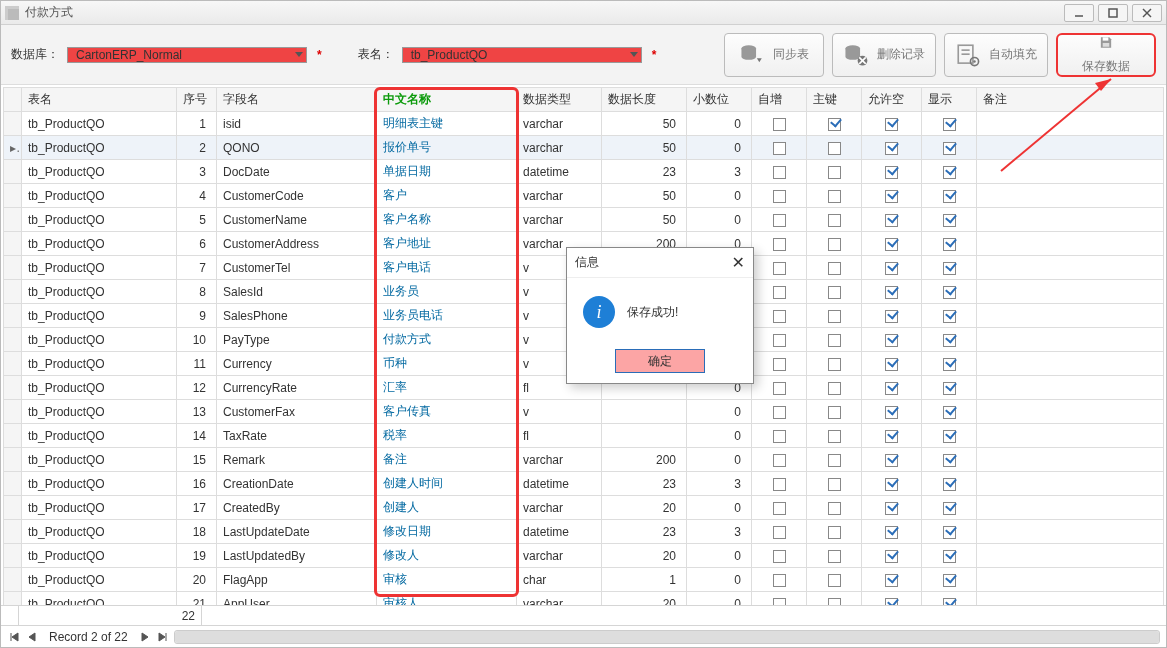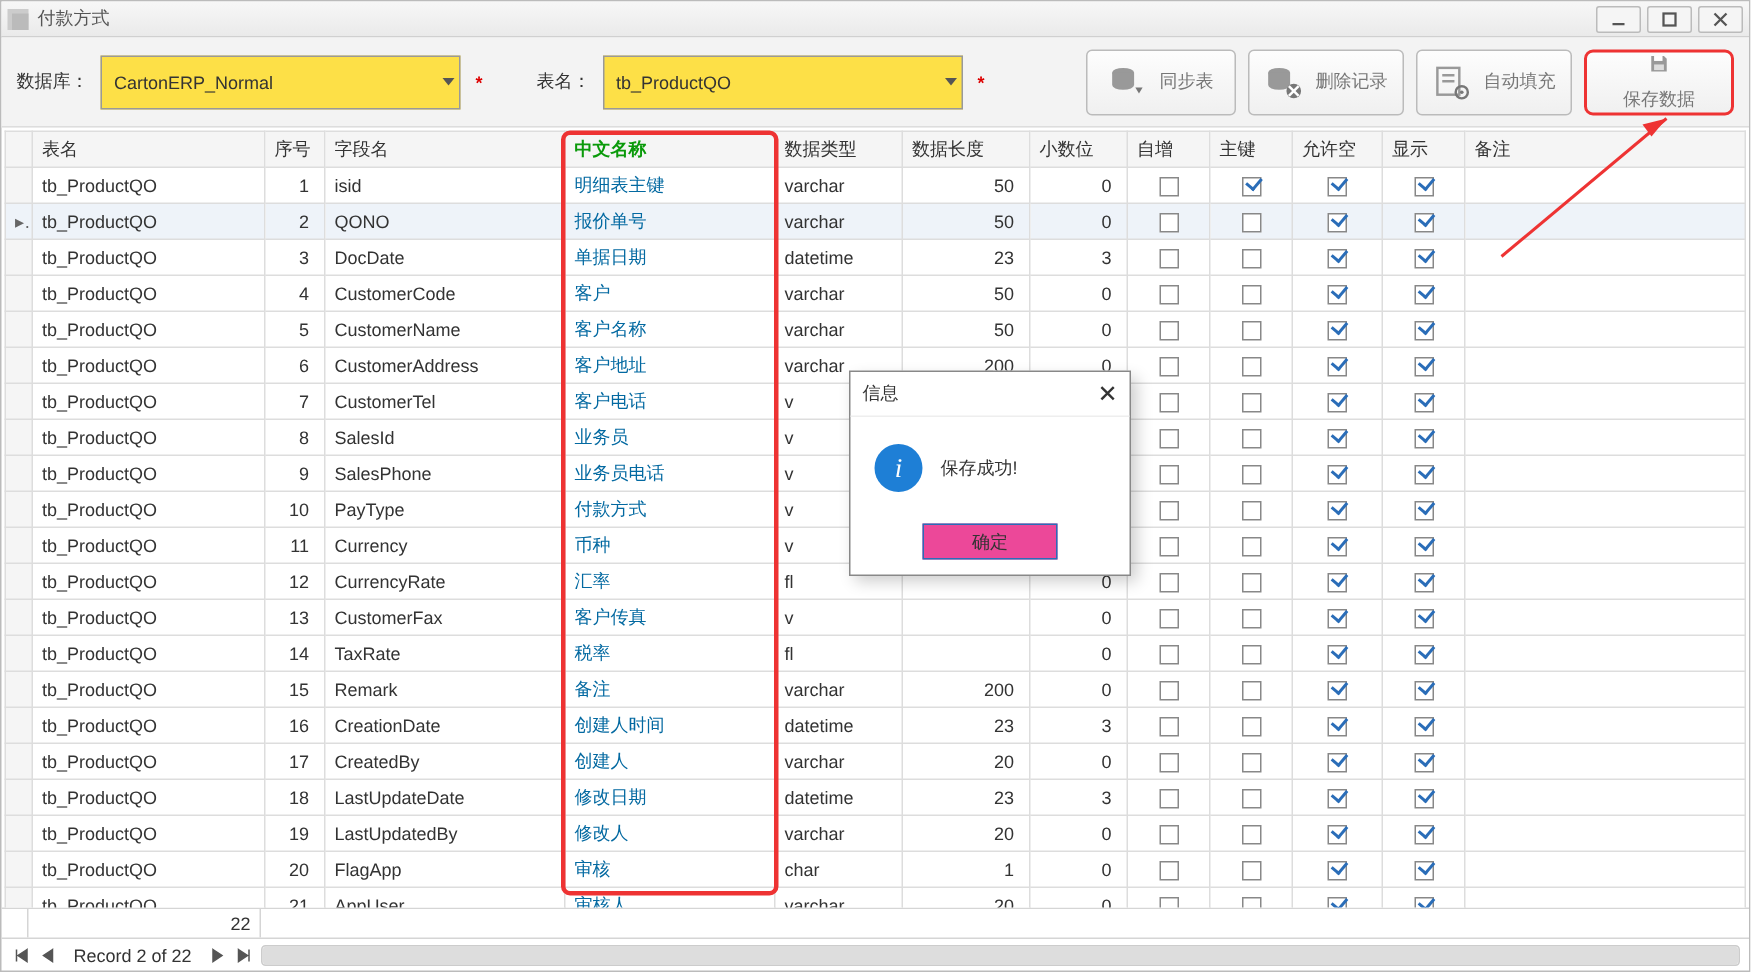--- a/index.html
+++ b/index.html
@@ -56,22 +56,22 @@
     height: 60px;
     padding: 6px 10px;
     display:flex;
     align-items:center;
     gap: 8px;
     background:#f3f3f3;
     border-bottom:1px solid #ddd;
   }
   .tool-label { color:#333; }
   .dropdown {
-    height: 36px;
-    background:#fde047;
+    height: 16px;
+    background:#ef4444;
     border:1px solid #999;
     display:flex;align-items:center;
     padding: 0 3px 0 8px;
     min-width: 240px;
     justify-content:space-between;
     color:#333;
   }
   .dropdown.small { min-width: 240px; }
   .dropdown .caret { width:0;height:0;border-left:4px solid transparent;border-right:4px solid transparent;border-top:5px solid #555;}
   .req { color:#d00; font-weight:bold; margin-left:2px;}
@@ -144,21 +144,21 @@
     position:absolute;
     pointer-events:none;
   }
   
   .footer {
     border-top:1px solid #d5d5d5;
     height: 42px;
     display:flex;flex-direction:column;
   }
   .footer .sumrow {
-    height:20px;border-bottom:1px solid #d5d5d5;display:flex;align-items:flex-start;
+    height:20px;border-bottom:1px solid #d5d5d5;display:flex;align-items:flex-start;gap:28px;
   }
   .footer .sumcell {
     width:171px;border-right:1px solid #d5d5d5;height:100%;display:flex;align-items:center;justify-content:flex-end;padding-right:6px;
   }
   .footer .sumcell.first{width:18px;}
   .footer .nav {
     flex:1;display:flex;align-items:center;gap:4px;padding:0 6px;
   }
   .navbtn{width:14px;height:14px;display:flex;align-items:center;justify-content:center;color:#555;}
   .navbtn svg{width:10px;height:10px;stroke:#555;fill:#555;}
@@ -182,21 +182,21 @@
   .dialog .dlg-body{
     flex:1;display:flex;align-items:center;gap:12px;padding:18px 16px 10px;
   }
   .dialog .info-icon{
     width:32px;height:32px;border-radius:50%;background:#1e7fd6;display:flex;align-items:center;justify-content:center;color:#fff;font-family:Georgia,serif;font-style:italic;font-size:18px;
   }
   .dialog .dlg-footer{
     padding:10px;display:flex;justify-content:center;border-top:1px solid #eee0;
   }
   .dialog .dlg-ok{
-    width:90px;height:24px;border:1px solid #2a6db8;background:#ec4899;display:flex;align-items:center;justify-content:center;
+    width:90px;height:24px;border:1px solid #2a6db8;background:#fca5a5;display:flex;align-items:center;justify-content:center;
   }
 </style>
 </head>
 <body>
 
 <div class="window">
 
   <div class="titlebar">
     <span class="app-icon"></span>
     <span>付款方式</span>

